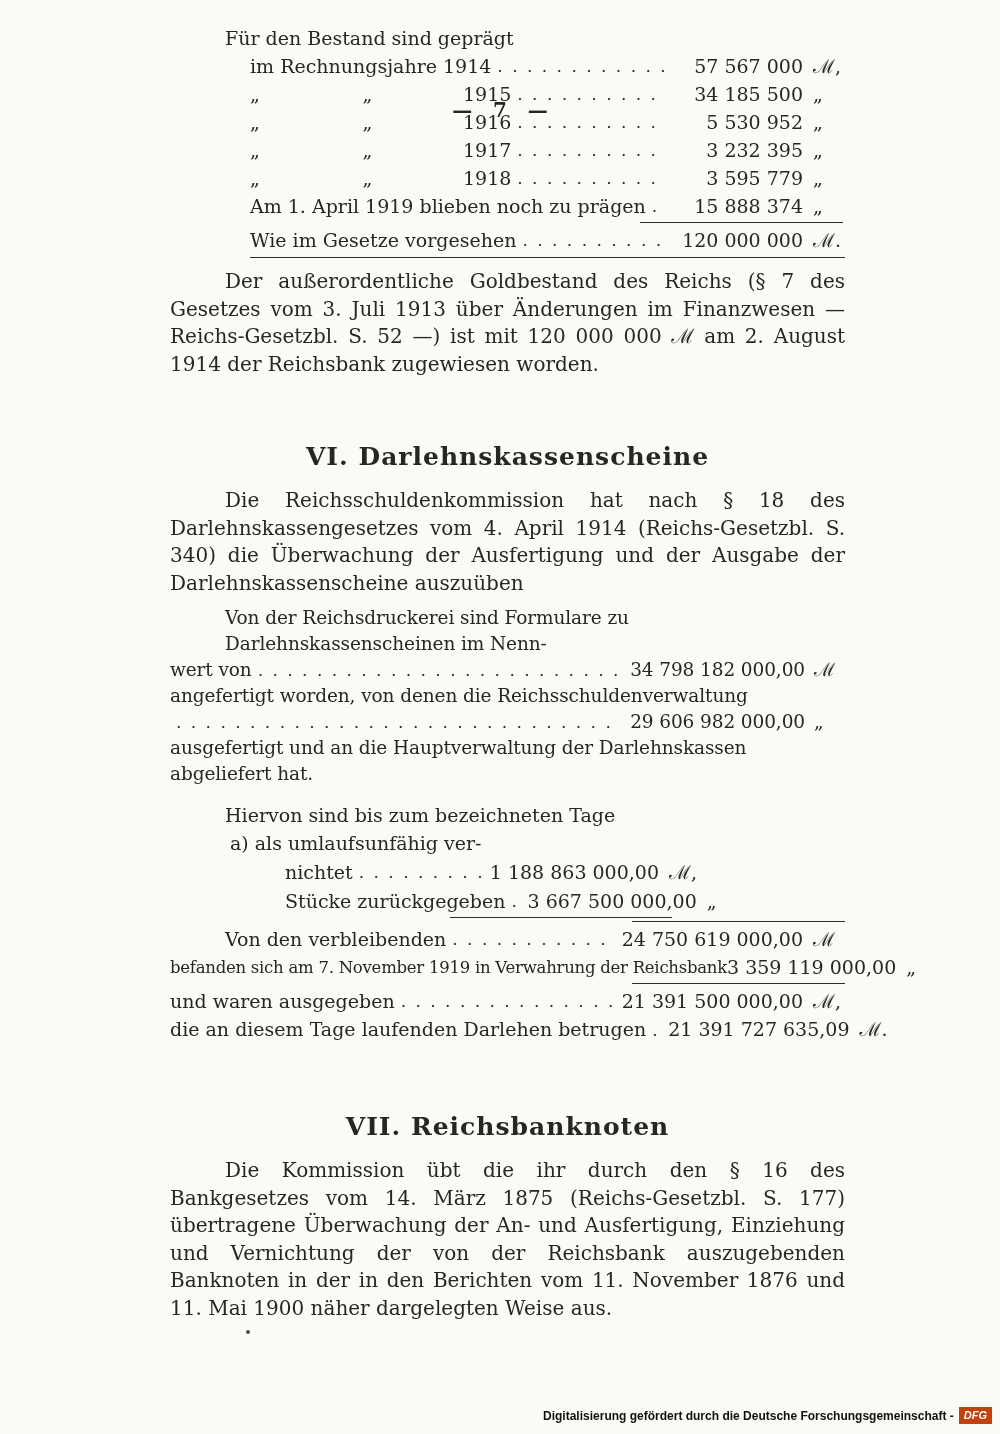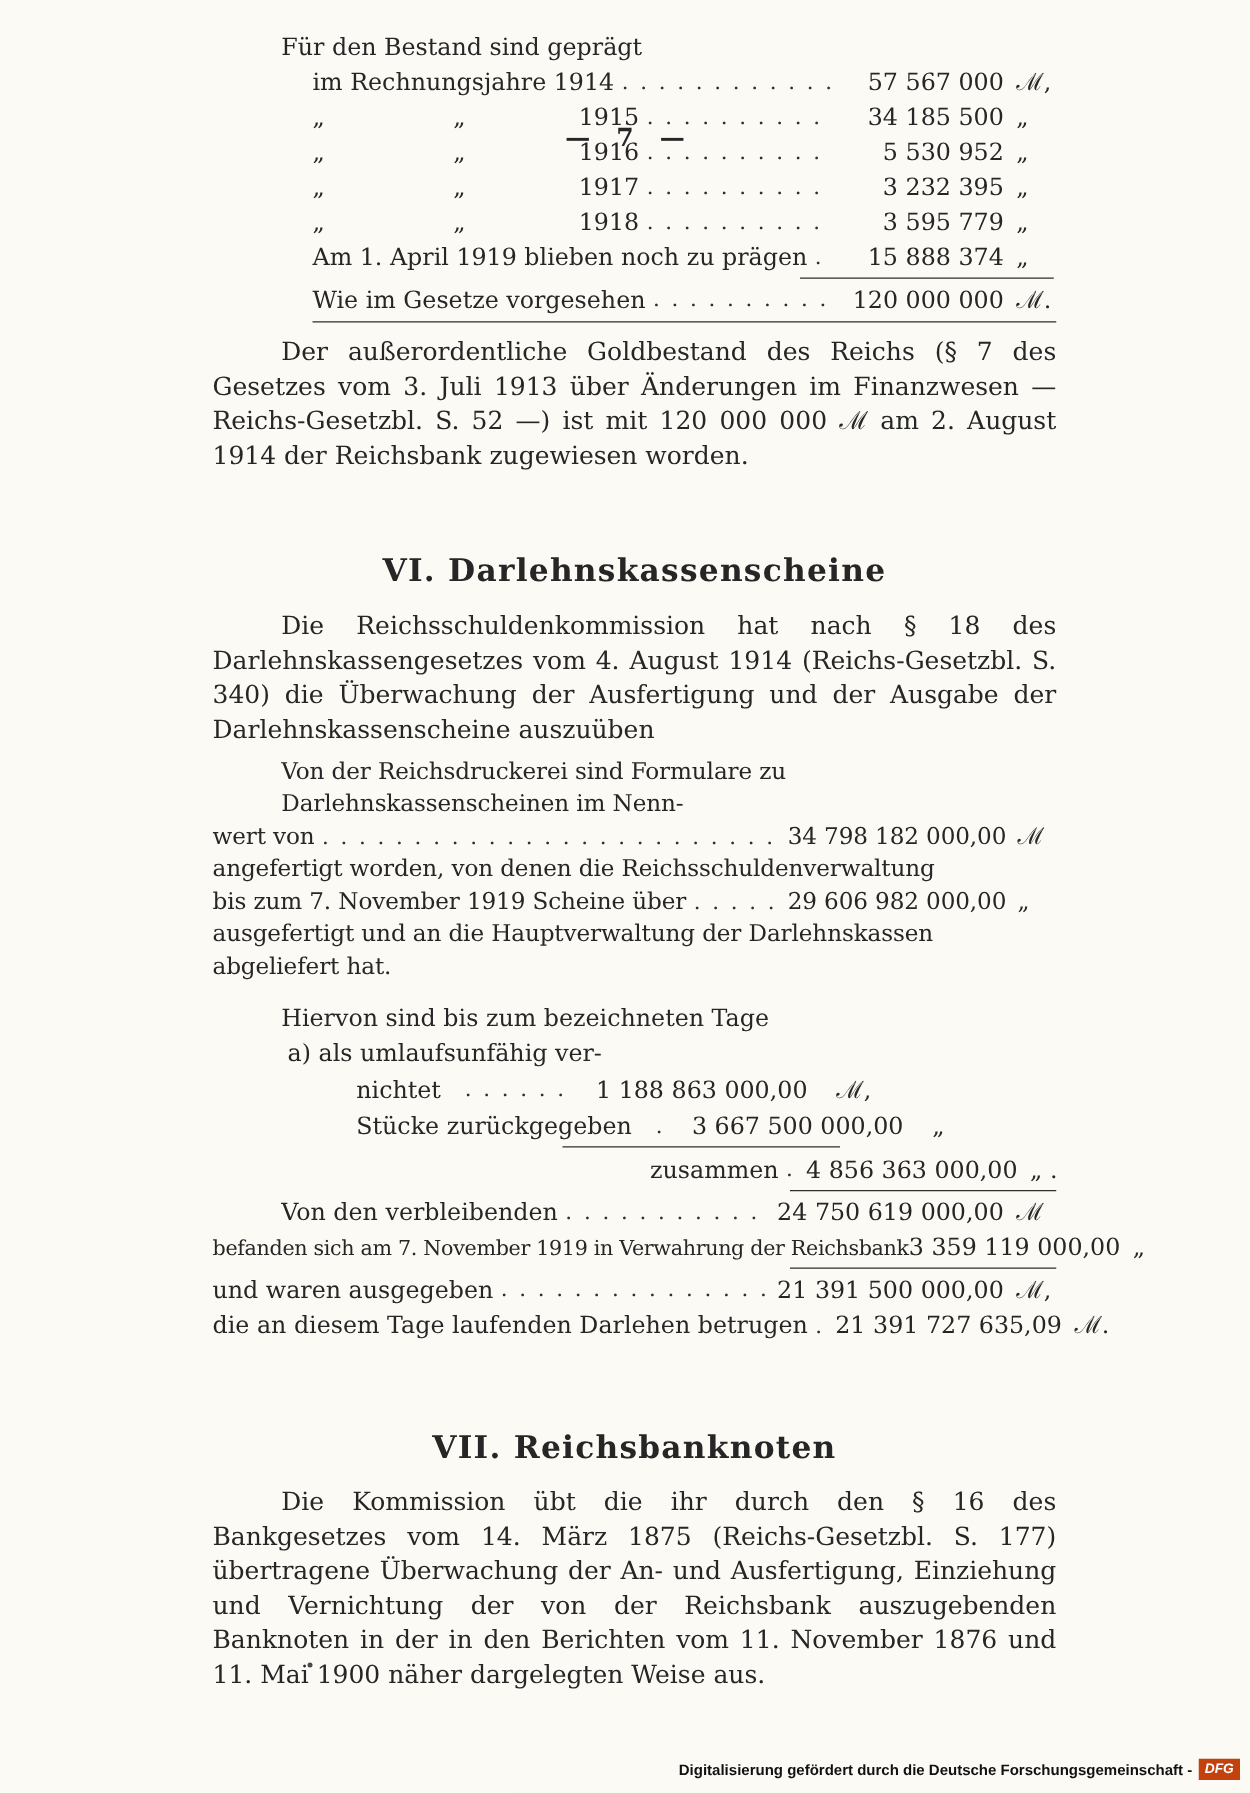--- a/index.html
+++ b/index.html
@@ -64,21 +64,21 @@
 
   
   .bblock { margin-top:8px; font-size:18.5px; }
   .bblock .bline, .bblock .brow { font-size:18.5px; line-height:26px; letter-spacing:-0.1px; }
   .bline.indent { padding-left:55px; }
   .bval { flex:0 0 auto; text-align:right; min-width:170px; white-space:pre; }
   .bunit { flex:0 0 auto; width:40px; padding-left:9px; white-space:pre; }
 
   .hiervon { margin-top:14px; padding-left:55px; font-size:19px; line-height:28px; }
   .abline { padding-left:60px; font-size:19px; line-height:28px; }
-  .subrow { padding-left:115px; margin-right:150px; line-height:28px;gap:13px; }
+  .subrow { padding-left:115px; margin-right:150px; line-height:28px; }
   .subrow .val { min-width:158px; }
   .subrow .unit { width:36px; }
 
   .zrow { margin-left:350px; line-height:28px; }
   .zrow .val { min-width:162px; }
   .zrow .unit { width:44px; }
 
   .mrow { line-height:27.5px; }
   .mrow .val { min-width:165px; }
   .mrow.indent55 { padding-left:55px; }
@@ -159,33 +159,32 @@
         <span class="val">120 000 000</span>
         <span class="unit">ℳ.</span>
       </div>
       <div class="rule rule-b"></div>
     </div>
 
     <p class="para">Der außerordentliche Goldbestand des Reichs (§ 7 des Gesetzes vom 3. Juli 1913 über Änderungen im Finanzwesen — Reichs-Gesetzbl. S. 52 —) ist mit 120 000 000 ℳ am 2. August 1914 der Reichsbank zugewiesen worden.</p>
 
     <h2 class="heading">VI. Darlehnskassenscheine</h2>
 
-    <p class="para after-heading">Die Reichsschuldenkommission hat nach § 18 des Darlehnskassengesetzes vom 4. August 1914 (Reichs-Gesetzbl. S. 340) die Überwachung der Ausfertigung und der Ausgabe der Darlehnskassenscheine auszuüben</p>
+    <p class="para after-heading">Die Reichsschuldenkommission hat nach § 18 des Darlehnskassengesetzes vom 4. April 1914 (Reichs-Gesetzbl. S. 340) die Überwachung der Ausfertigung und der Ausgabe der Darlehnskassenscheine auszuüben</p>
 
     <div class="bblock">
       <div class="bline indent">Von der Reichsdruckerei sind Formulare zu Darlehnskassenscheinen im Nenn-</div>
       <div class="brow">
         <span class="lbl">wert von</span>
         <span class="leader"></span>
         <span class="bval">34 798 182 000,00</span>
         <span class="bunit">ℳ</span>
       </div>
       <div class="bline">angefertigt worden, von denen die Reichsschuldenverwaltung</div>
       <div class="brow">
-        <span class="lbl">bis zum 7. November 1919 Scheine über</span>
         <span class="leader"></span>
         <span class="bval">29 606 982 000,00</span>
         <span class="bunit">„</span>
       </div>
       <div class="bline">ausgefertigt und an die Hauptverwaltung der Darlehnskassen</div>
       <div class="bline">abgeliefert hat.</div>
     </div>
 
     <div class="hiervon">Hiervon sind bis zum bezeichneten Tage</div>
 
@@ -198,26 +197,20 @@
     </div>
 
     <div class="subrow">
       <span class="lbl">Stücke zurückgegeben</span>
       <span class="leader"></span>
       <span class="val">3 667 500 000,00</span>
       <span class="unit">„</span>
     </div>
     <div class="rule rule-c"></div>
 
-    <div class="zrow">
-      <span class="lbl">zusammen</span>
-      <span class="leader"></span>
-      <span class="val">4 856 363 000,00</span>
-      <span class="unit">„ .</span>
-    </div>
     <div class="rule rule-d"></div>
 
     <div class="mrow indent55">
       <span class="lbl">Von den verbleibenden</span>
       <span class="leader"></span>
       <span class="val">24 750 619 000,00</span>
       <span class="unit">ℳ</span>
     </div>
     <div class="mrow">
       <span class="lbl tight">befanden sich am 7. November 1919 in Verwahrung der Reichsbank</span>

